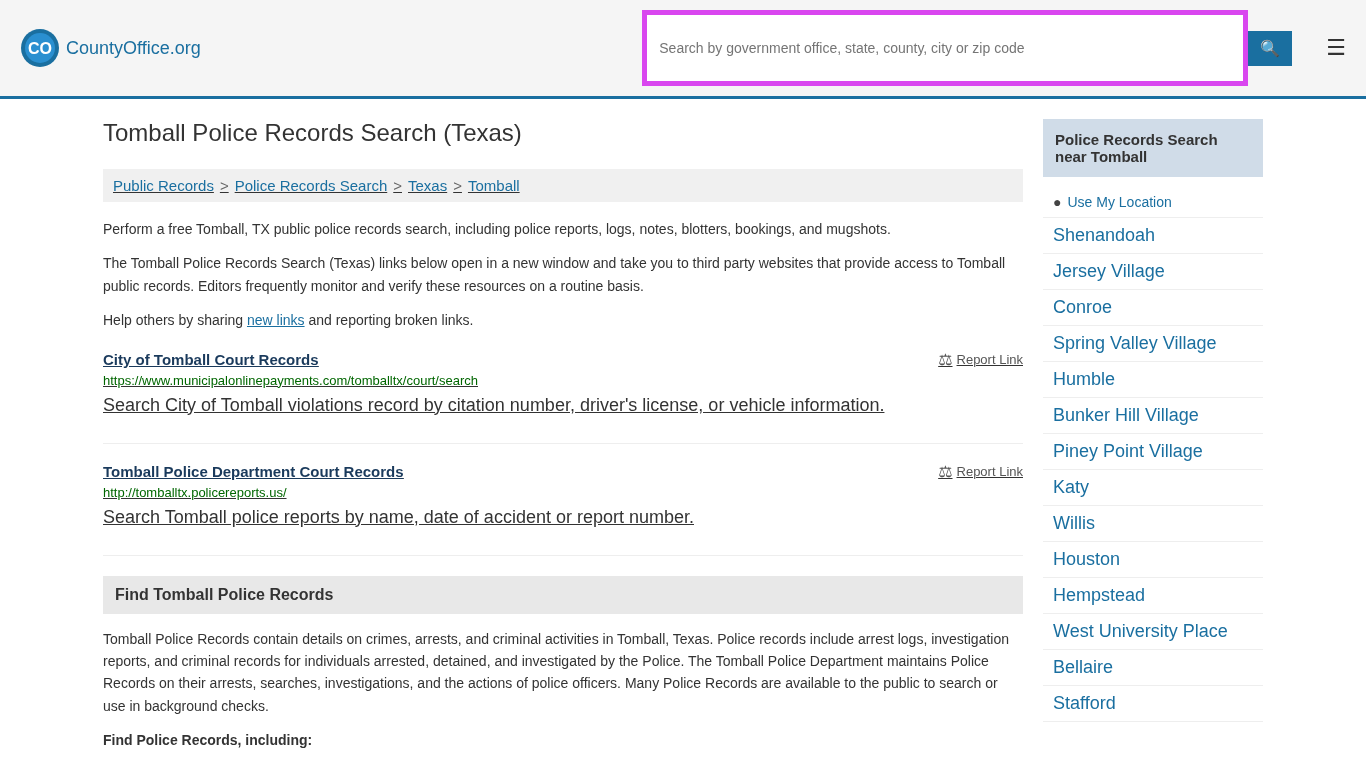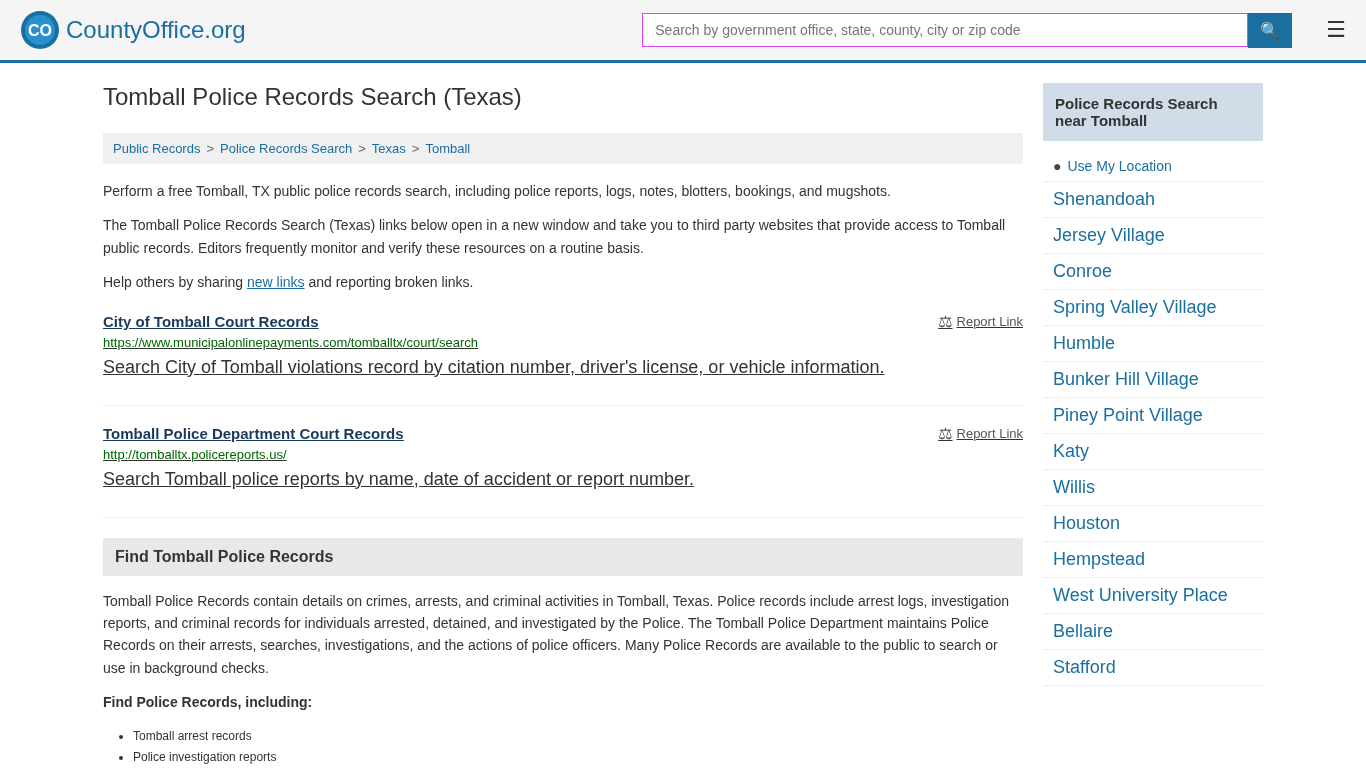--- a/index.html
+++ b/index.html
@@ -18,37 +18,37 @@
       display: flex;
       align-items: center;
       gap: 6px;
       text-decoration: none;
     }
     .logo-icon {
       width: 40px;
       height: 40px;
     }
     .logo-text {
-      font-size: 24px;
+      font-size: 18px;
       color: #333;
     }
     .logo-text span {
       color: #1a6fa0;
     }
     .search-area {
       flex: 1;
       display: flex;
       align-items: center;
       max-width: 650px;
       margin-left: auto;
     }
     .search-input {
       flex: 1;
-      padding: 8px 12px;
-      border: 1px solid #d946ef;
+      padding: 25px 12px;
+      border: 5px solid #d946ef;
       font-size: 14px;
       outline: none;
       color: #ec4899;
     }
     .search-btn {
       background: #1a6fa0;
       border: none;
       padding: 8px 12px;
       cursor: pointer;
       color: white;
@@ -84,26 +84,27 @@
       font-size: 24px;
       font-weight: normal;
       color: #333;
       margin-bottom: 22px;
     }
 
     
     .breadcrumb {
       background: #f0f0f0;
       padding: 8px 10px;
-      font-size: 13px;
+      font-size: 15px;
       margin-bottom: 16px;
       display: flex;
       align-items: center;
       gap: 6px;
       flex-wrap: wrap;
+      text-decoration: underline;
     }
     .breadcrumb a {
       color: #1a6fa0;
       text-decoration: none;
     }
     .breadcrumb .sep { color: #666; }
 
     
     .intro-text {
       font-size: 14px;

